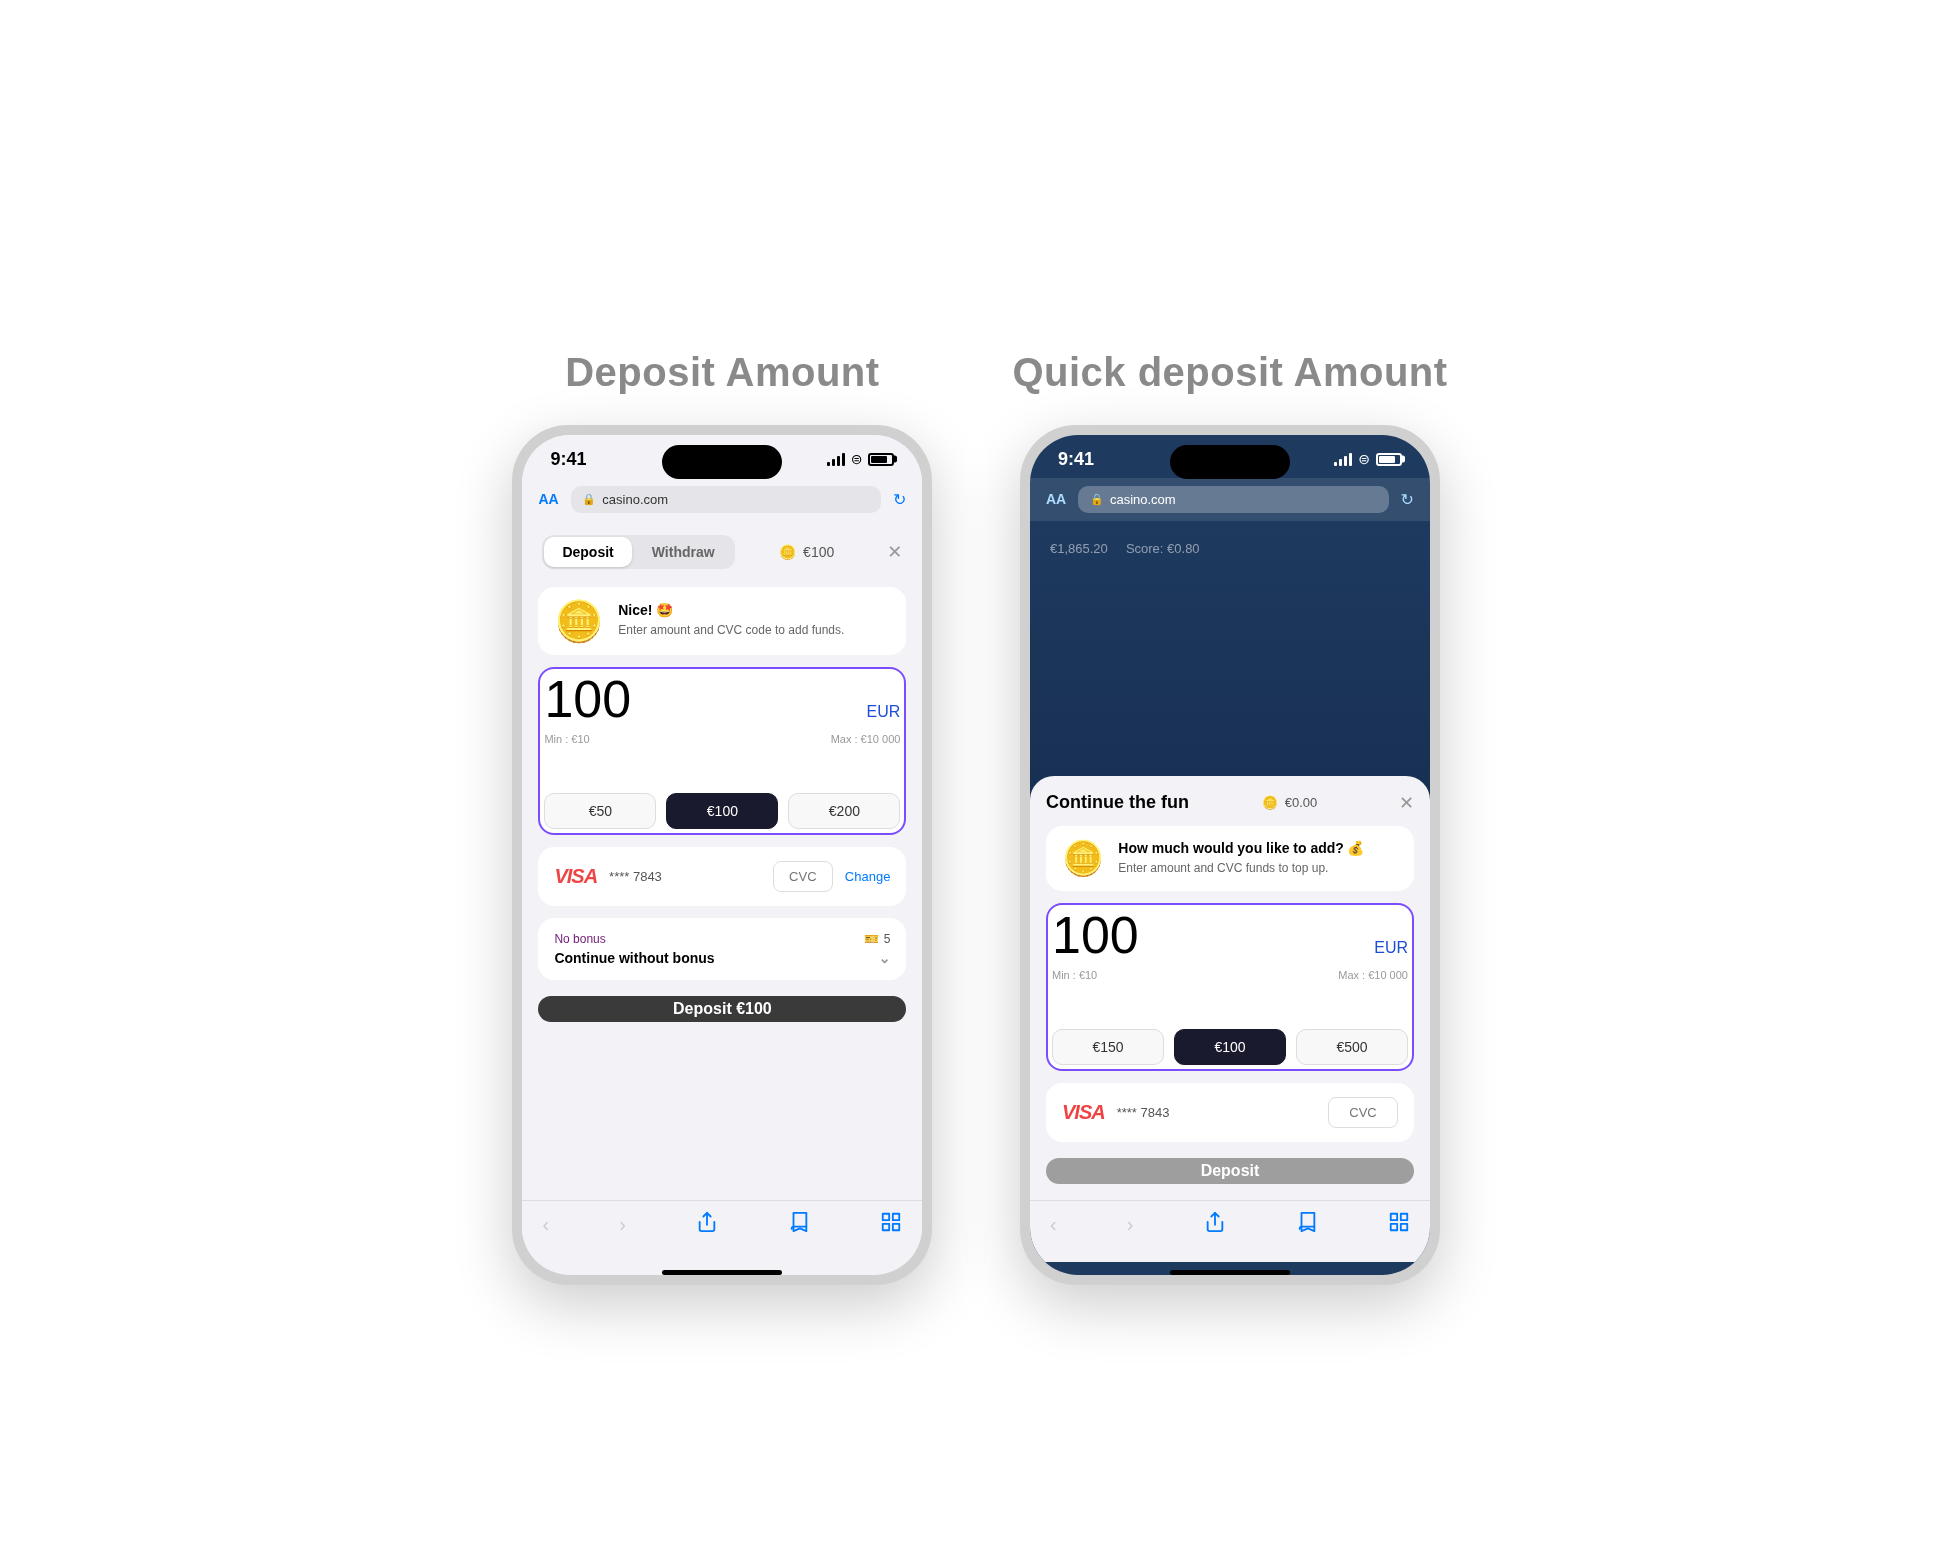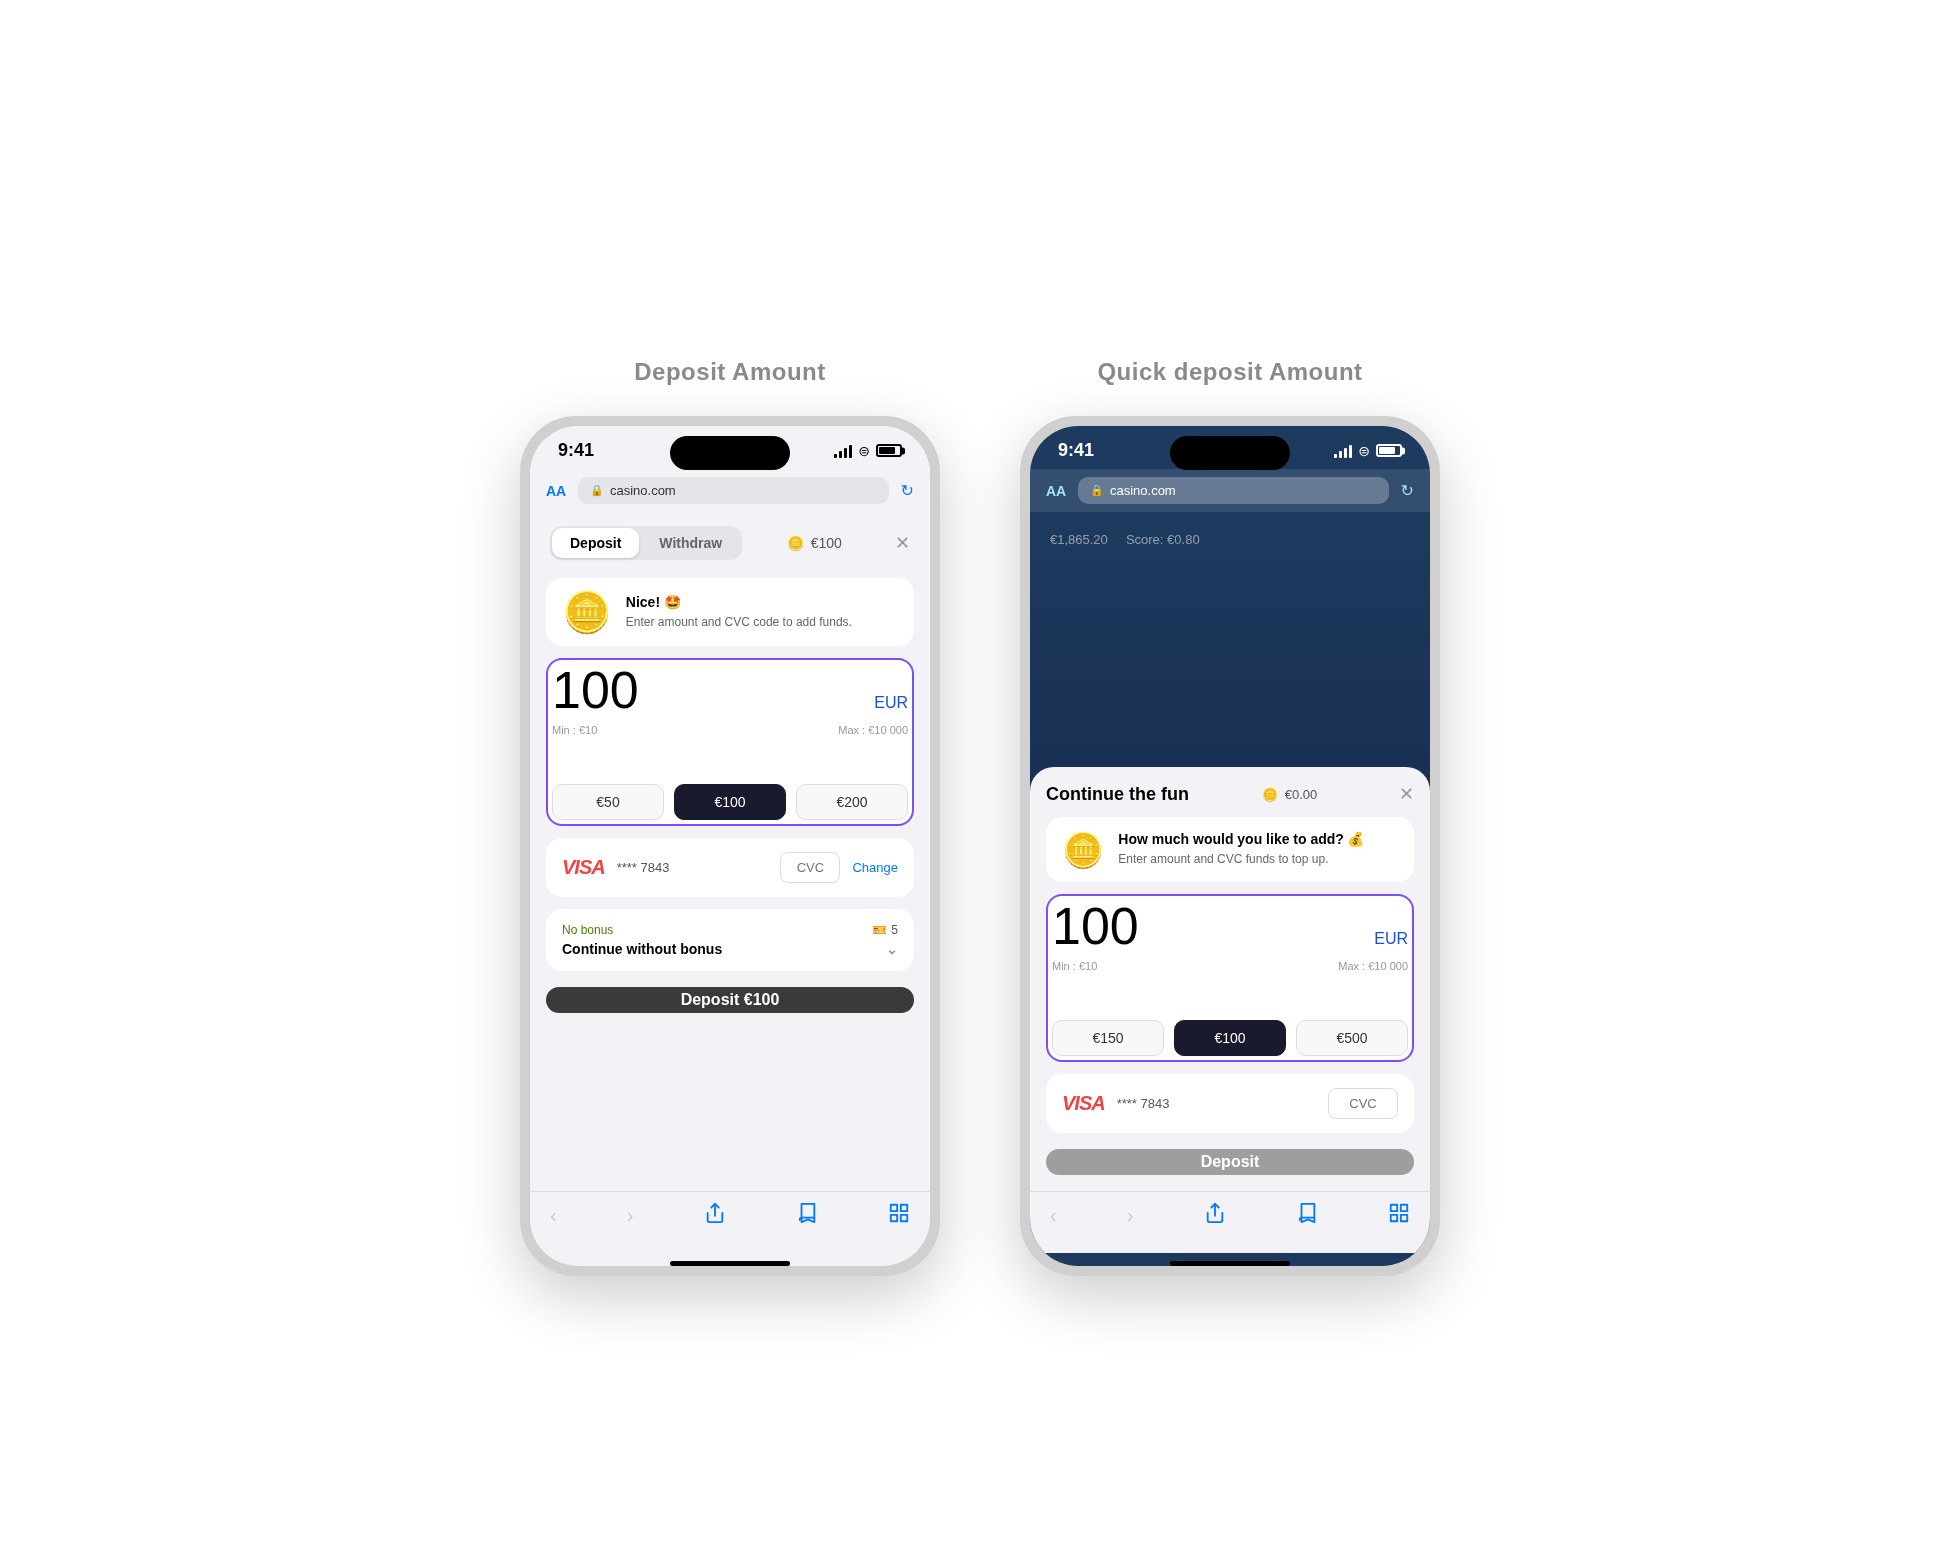--- a/index.html
+++ b/index.html
@@ -29,21 +29,21 @@
       gap: 80px;
       padding: 60px 80px;
     }
     .phone-section {
       display: flex;
       flex-direction: column;
       align-items: center;
       gap: 30px;
     }
     .section-title {
-      font-size: 24px;
+      font-size: 40px;
       font-weight: 700;
       color: #8a8a8a;
       letter-spacing: 0.5px;
     }
     
     .phone-frame {
       width: 420px;
       height: 860px;
       background: #d0d0d0;
       border-radius: 56px;
@@ -357,21 +357,21 @@
       padding: 14px 16px;
     }
     .bonus-header {
       display: flex;
       justify-content: space-between;
       align-items: center;
       margin-bottom: 4px;
     }
     .bonus-label {
       font-size: 12px;
-      color: #4d7c0f;
+      color: #701a75;
     }
     .bonus-badge {
       display: flex;
       align-items: center;
       gap: 4px;
       font-size: 12px;
       color: #555;
     }
     .bonus-selected {
       font-size: 14px;

